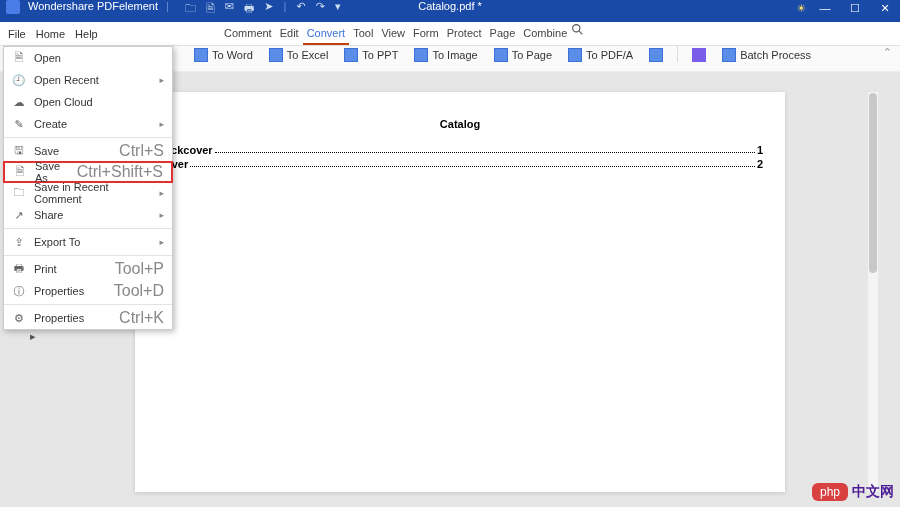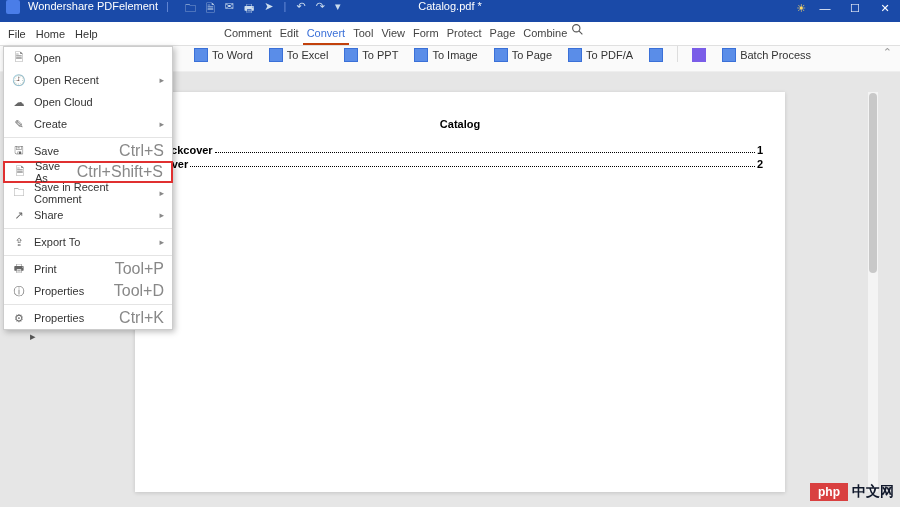--- a/index.html
+++ b/index.html
@@ -44,22 +44,22 @@
 .scrollbar-thumb{width:8px;height:180px;background:#c8c8c8;border-radius:4px;margin:1px}
 .file-menu{position:absolute;left:3px;top:46px;width:170px;background:#fff;border:1px solid #ccc;box-shadow:2px 2px 6px rgba(0,0,0,0.25);z-index:100}
 .fm-item{display:flex;align-items:center;height:22px;padding:0 8px;cursor:pointer;gap:8px;position:relative}
 .fm-icon{width:14px;height:14px;color:#666;display:flex;align-items:center;justify-content:center;font-size:11px}
 .fm-label{flex:1;color:#333}
 .fm-shortcut{color:#888;font-size:16px}
 .fm-arrow{color:#888;font-size:9px}
 .fm-sep{height:1px;background:#e4e4e4;margin:2px 0}
 .fm-highlight{border:2px solid #e03030;margin:-1px}
 .watermark{position:absolute;right:6px;bottom:6px;display:flex;align-items:center;gap:4px;z-index:50}
-.wm-badge{background:#d94040;color:#fff;padding:2px 8px;border-radius:0;font-size:12px;font-weight:bold}
-.wm-text{color:#0f172a;font-size:14px;font-weight:bold}
+.wm-badge{background:#d94040;color:#fff;padding:2px 8px;border-radius:6px;font-size:12px;font-weight:normal}
+.wm-text{color:#4c1d95;font-size:14px;font-weight:bold}
 svg{display:block}
 </style>
 </head>
 <body>
 
 <div class="titlebar">
   <div class="tb-logo"></div>
   <div class="tb-title">Wondershare PDFelement</div>
   <span class="tb-sep">|</span>
   <div class="tb-icons">

